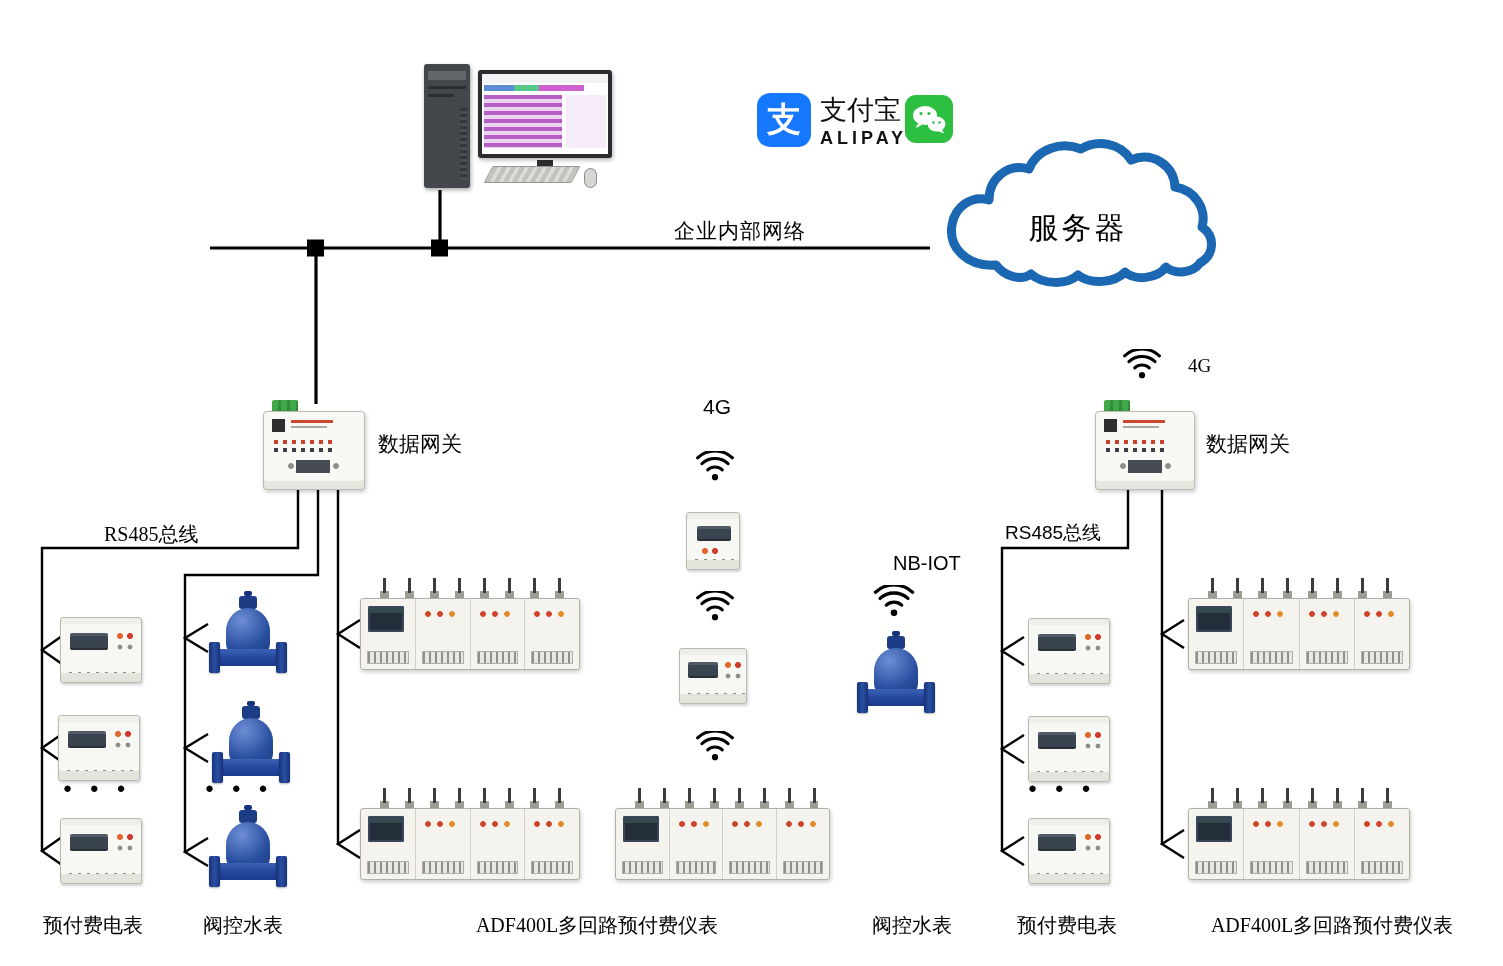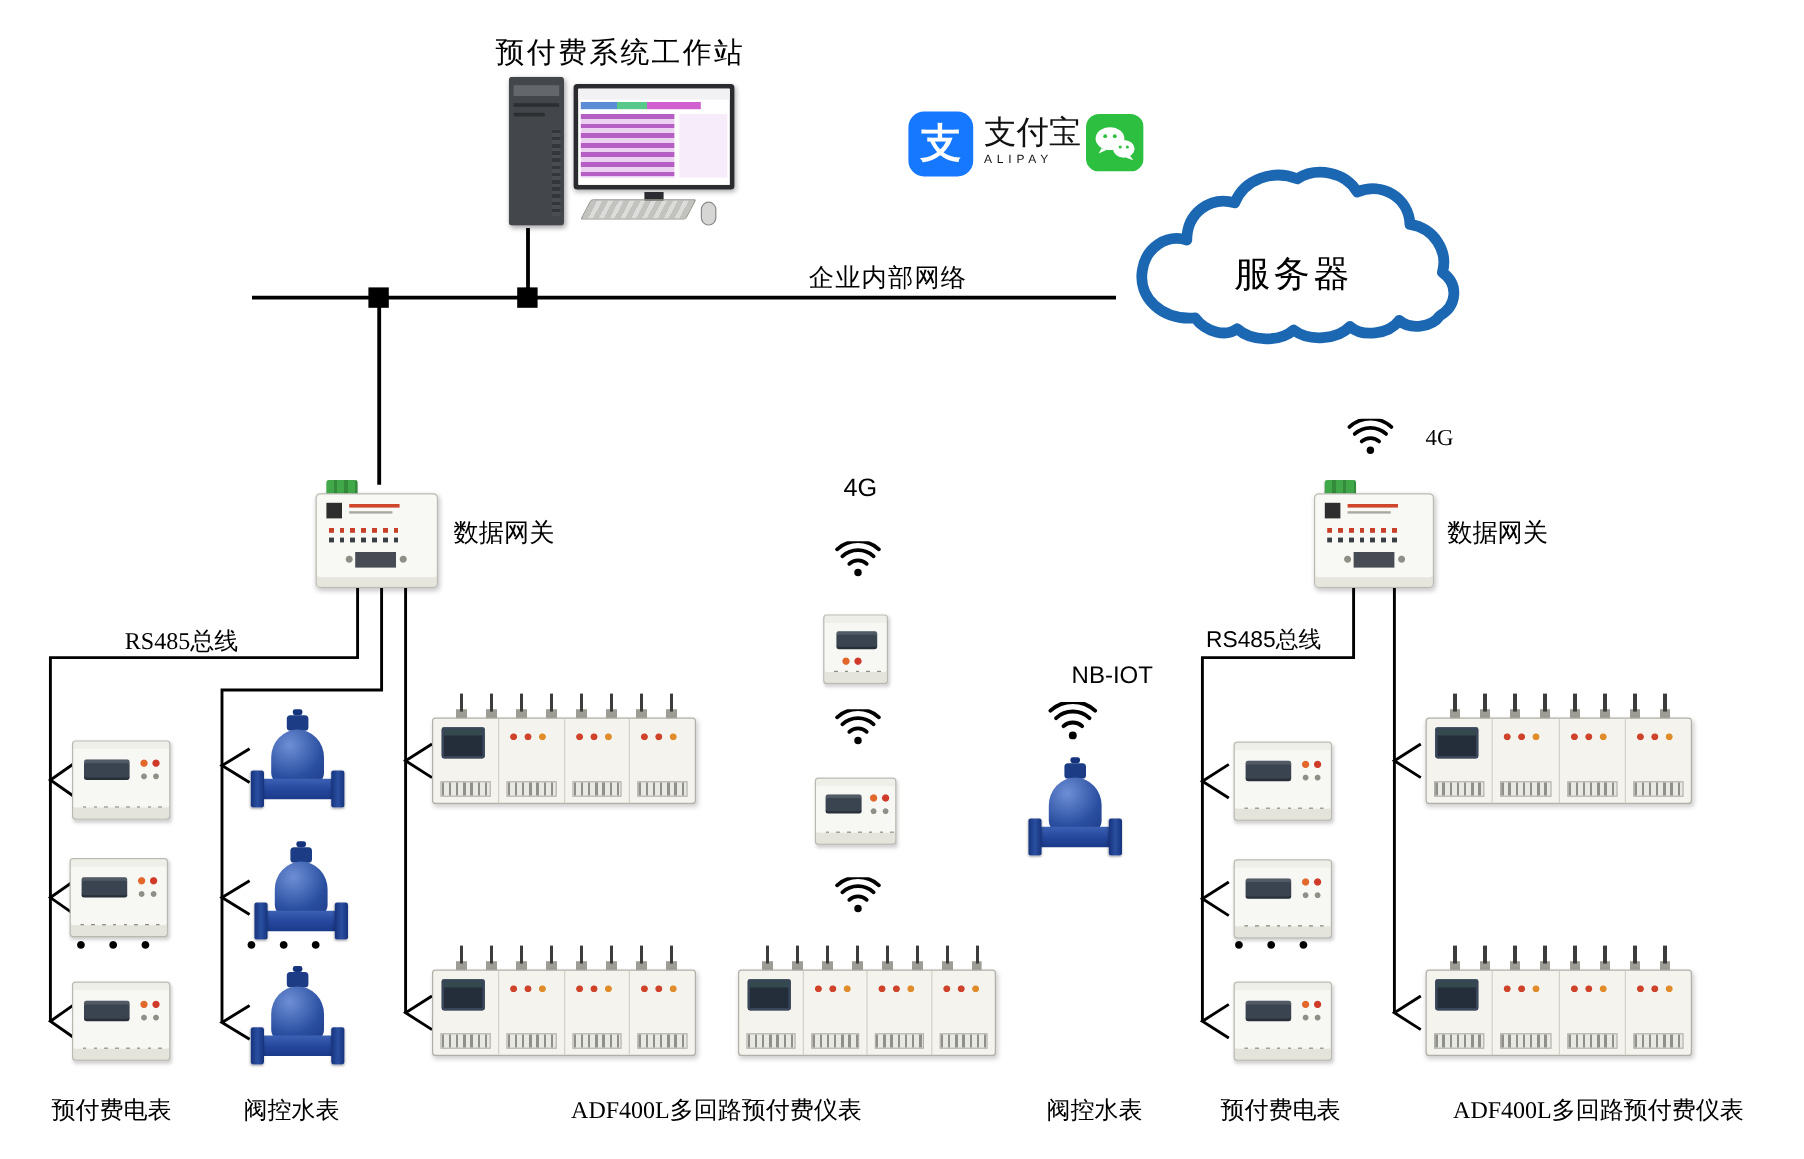--- a/index.html
+++ b/index.html
@@ -43,21 +43,21 @@
   .mouse{position:absolute;left:166px;top:108px;width:13px;height:20px;border-radius:7px;
     background:#d6d6d4;border:1px solid #8b8b8b}
 
   
   .alipay{position:absolute;left:757px;top:93px;display:flex;align-items:flex-start;z-index:2}
   .ali-badge{width:54px;height:54px;border-radius:13px;background:#1677ff;color:#fff;
     display:flex;align-items:center;justify-content:center;font-size:34px;font-weight:bold;
     font-family:"Liberation Sans",sans-serif}
   .ali-text{margin-left:9px;padding-top:3px;font-family:"Liberation Sans",sans-serif}
   .ali-name{font-size:27px;font-weight:400;color:#111;line-height:1.1}
-  .ali-sub{font-size:10px;font-weight:400;letter-spacing:4px;color:#111;margin-top:2px}
+  .ali-sub{font-size:18px;font-weight:700;letter-spacing:4px;color:#111;margin-top:2px}
   .wechat{position:absolute;left:905px;top:95px;width:48px;height:48px;z-index:2}
 
   
   .cloud{position:absolute;left:926px;top:134px;z-index:1}
   .server-label{position:absolute;left:1078px;top:208px;transform:translateX(-50%);
     font-size:30px;letter-spacing:3px;z-index:2}
 
   
   .gateway{position:absolute;width:102px;height:90px;z-index:2}
   .gw-term{position:absolute;top:0;left:9px;width:26px;height:13px;border-radius:2px;
@@ -168,21 +168,20 @@
       <polyline points="1024,735 1002,749 1024,763"></polyline>
       <polyline points="1024,837 1002,851 1024,865"></polyline>
     </g>
     <g>
       <polyline points="1162,487 1162,844"></polyline>
       <polyline points="1184,620 1162,634 1184,648"></polyline>
       <polyline points="1184,830 1162,844 1184,858"></polyline>
     </g>
   </svg>
 
-  <div class="label" style="left:517px;top:28px;font-size:24px;letter-spacing:2px;transform:translateX(-50%)">预付费系统工作站</div>
 
   <div class="workstation">
     <div class="tower"></div>
     <div class="monitor">
       <div class="scr"></div>
     </div>
     <div class="mon-stand"></div>
     <div class="mon-base"></div>
     <div class="keyboard"></div>
     <div class="mouse"></div>

